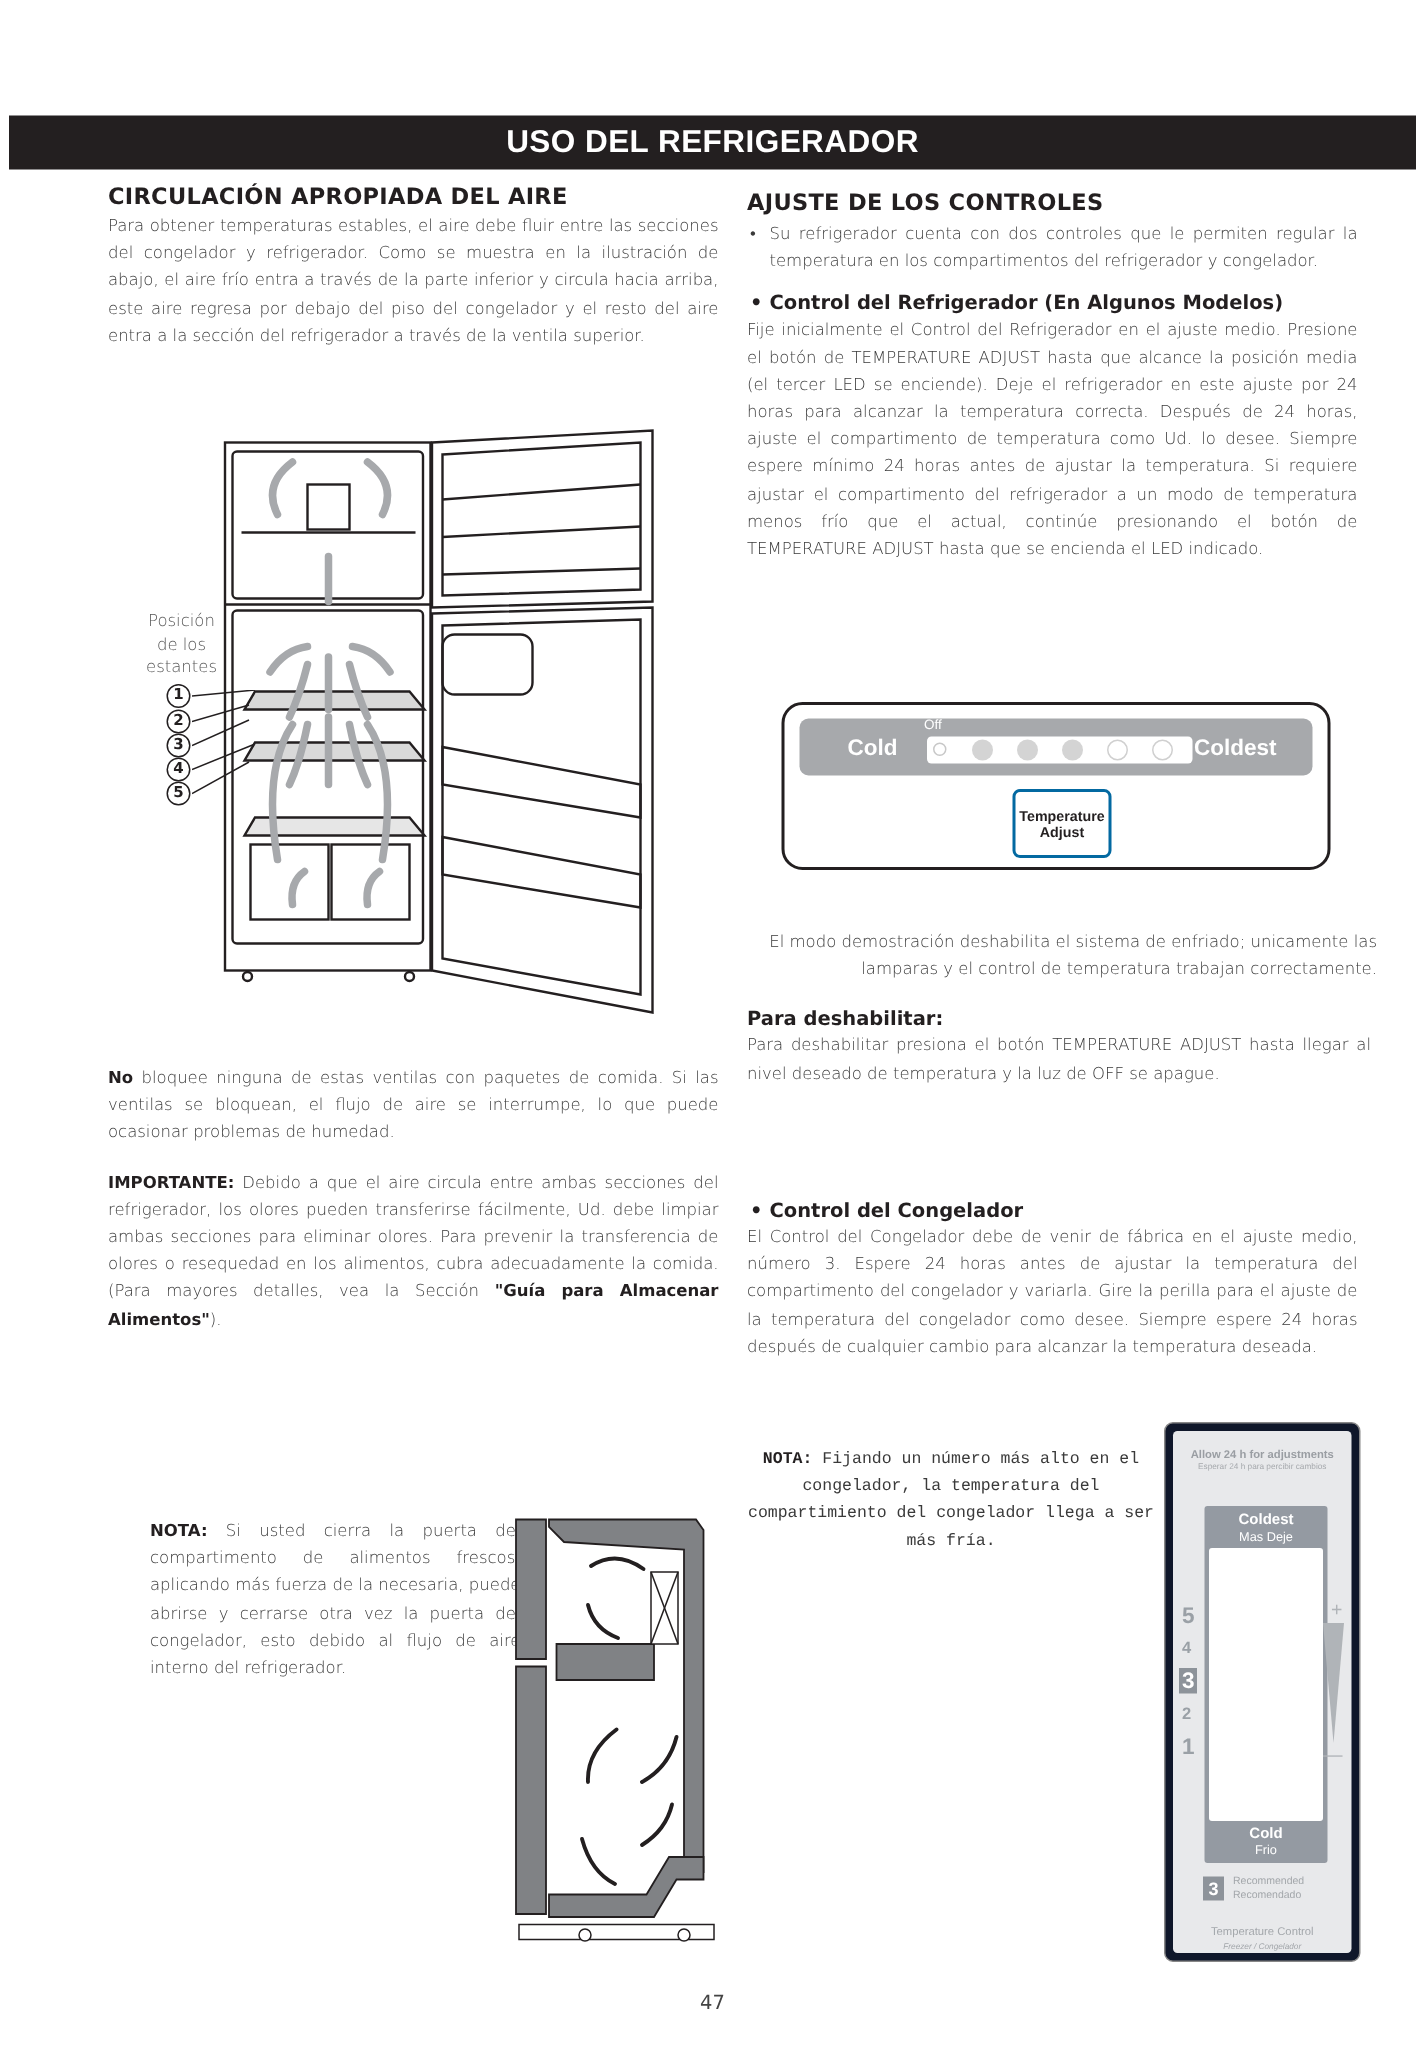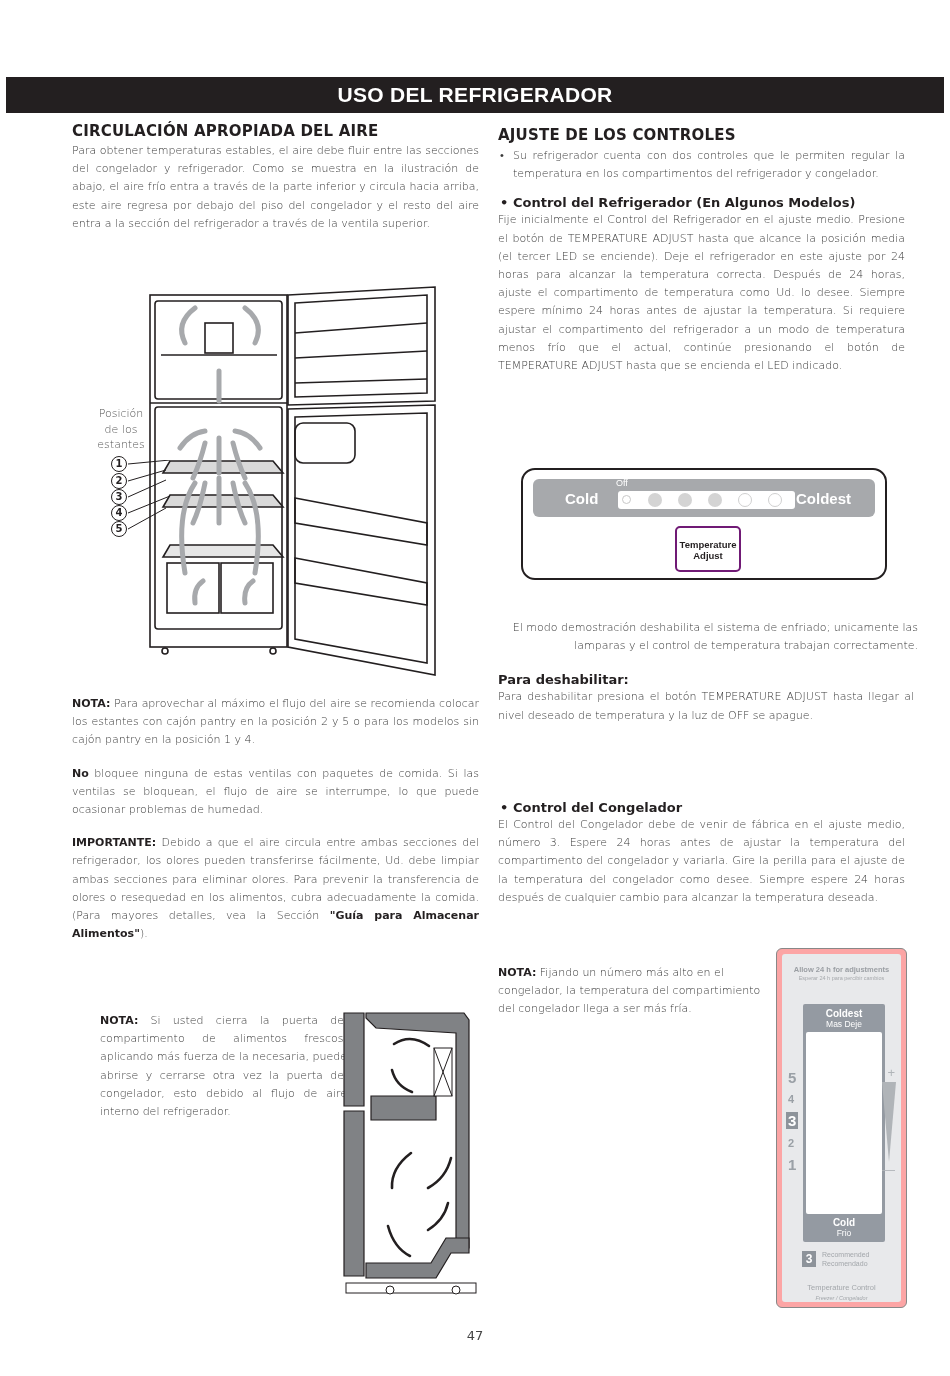--- a/index.html
+++ b/index.html
@@ -22,26 +22,26 @@
           border-radius:14px; box-sizing:border-box; background:#fff; }
   .ctrl-bar { position:absolute; left:10px; top:9px; width:342px; height:38px; background:#a7a9ac; border-radius:6px; }
   .ctrl-cold { position:absolute; left:32px; top:11px; color:#fff; font-family:"Liberation Sans", sans-serif; font-weight:bold; font-size:15px; }
   .ctrl-coldest { position:absolute; right:24px; top:11px; color:#fff; font-family:"Liberation Sans", sans-serif; font-weight:bold; font-size:15px; }
   .ctrl-off { position:absolute; left:83px; top:-1px; color:#fff; font-family:"Liberation Sans", sans-serif; font-size:9px; }
   .led-strip { position:absolute; left:85px; top:12px; width:177px; height:18px; background:#fff; border-radius:3px; }
   .led { position:absolute; top:2px; width:14px; height:14px; border-radius:50%; }
   .led.small { width:9px; height:9px; top:4px; border:1.5px solid #c8c8c8; box-sizing:border-box; background:#fff; }
   .led.on { background:#d4d4d4; }
   .led.ring { border:1.5px solid #d0d0d0; box-sizing:border-box; background:#fff; }
-  .ctrl-btn { position:absolute; left:152px; top:56px; width:66px; height:46px; border:2px solid #701a75;
+  .ctrl-btn { position:absolute; left:152px; top:56px; width:66px; height:46px; border:2px solid #0369a1;
               border-radius:5px; box-sizing:border-box; text-align:center; font-family:"Liberation Sans", sans-serif;
               font-size:9.5px; font-weight:bold; color:#231f20; line-height:11px; padding-top:11px; background:#fff; }
 
   
-  .dial { position:absolute; left:776px; top:948px; width:131px; height:360px; border:1.5px solid #888; border-radius:6px; box-sizing:border-box; background:#fca5a5; }
+  .dial { position:absolute; left:776px; top:948px; width:131px; height:360px; border:1.5px solid #888; border-radius:6px; box-sizing:border-box; background:#0f172a; }
   .dial-inner { position:absolute; left:5px; top:5px; right:5px; bottom:5px; background:#e8e9eb; border-radius:3px; }
   .dial-t1 { position:absolute; left:0; width:100%; top:11px; text-align:center; font-family:"Liberation Sans", sans-serif; font-size:7.5px; color:#9a9ea3; font-weight:bold; }
   .dial-t2 { position:absolute; left:0; width:100%; top:21px; text-align:center; font-family:"Liberation Sans", sans-serif; font-size:5.5px; color:#a6a9ad; }
   .dial-slot { position:absolute; left:21px; top:50px; width:82px; height:238px; background:#949aa2; border-radius:2px; }
   .dial-win { position:absolute; left:3px; top:28px; width:76px; height:182px; background:#fff; border-radius:2px; }
   .dial-top { position:absolute; left:0; width:100%; top:4px; text-align:center; color:#fff; font-family:"Liberation Sans", sans-serif; font-weight:bold; font-size:10px; line-height:11px; }
   .dial-top small, .dial-bot small { font-size:8.5px; font-weight:normal; display:block; }
   .dial-bot { position:absolute; left:0; width:100%; bottom:3px; text-align:center; color:#fff; font-family:"Liberation Sans", sans-serif; font-weight:bold; font-size:10px; line-height:11px; }
   .dnum { position:absolute; left:6px; font-family:"Liberation Sans", sans-serif; font-weight:bold; color:#9aa0a6; }
   .dnum.sel { background:#8d939a; color:#fff; padding:0 2px; left:4px; }
@@ -132,21 +132,20 @@
   <g stroke="#231f20" stroke-width="1">
     <line x1="0" y1="4" x2="42" y2="0"></line>
       <line x1="0" y1="21" x2="38" y2="10"></line>
     <line x1="0" y1="37" x2="38" y2="20"></line>
       <line x1="0" y1="53" x2="42" y2="36"></line>
     <line x1="0" y1="69" x2="38" y2="48"></line>
   </g>
 </svg>
 
 <div class="col" style="left:72px; top:695px; width:407px;">
-  <p class="p"><b>NOTA:</b><span> Para aprovechar al máximo el flujo del aire se recomienda colocar los estantes con cajón pantry en la posición 2 y 5 o para los modelos sin cajón pantry en la posición 1 y 4.</span></p>
   <p class="p" style="margin-top:15px;"><b>No</b><span> bloquee ninguna de estas ventilas con paquetes de comida. Si las ventilas se bloquean, el flujo de aire se interrumpe, lo que puede ocasionar problemas de humedad.</span></p>
   <p class="p" style="margin-top:15px;"><b>IMPORTANTE:</b><span> Debido a que el aire circula entre ambas secciones del refrigerador, los olores pueden transferirse fácilmente, Ud. debe limpiar ambas secciones para eliminar olores. Para prevenir la transferencia de olores o resequedad en los alimentos, cubra adecuadamente la comida. (Para mayores detalles, vea la Sección </span><b>"Guía para Almacenar Alimentos"</b><span>).</span></p>
 </div>
 
 <div class="col" style="left:72px; top:1012px; width:247px;margin-left:28px;">
   <p class="p"><b>NOTA:</b><span> Si usted cierra la puerta del compartimento de alimentos frescos, aplicando más fuerza de la necesaria, puede abrirse y cerrarse otra vez la puerta del congelador, esto debido al flujo de aire interno del refrigerador.</span></p>
 </div>
 
 <svg style="position:absolute; left:336px; top:1008px;" width="145" height="290" viewBox="0 0 145 290">
   <g fill="#808285" stroke="#231f20" stroke-width="1.2">
@@ -204,21 +203,21 @@
   <p class="subh" style="margin-top:17px;">Para deshabilitar:</p>
   <p class="p" style="margin-top:1px; width:416px;">Para deshabilitar presiona el botón TEMPERATURE ADJUST hasta llegar al nivel deseado de temperatura y la luz de OFF se apague.</p>
 </div>
 
 <div class="col" style="left:498px; top:800px; width:407px;">
   <p class="subh bullet">Control del Congelador</p>
   <p class="p" style="margin-top:1px;">El Control del Congelador debe de venir de fábrica en el ajuste medio, número 3. Espere 24 horas antes de ajustar la temperatura del compartimento del congelador y variarla. Gire la perilla para el ajuste de la temperatura del congelador como desee. Siempre espere 24 horas después de cualquier cambio para alcanzar la temperatura deseada.</p>
 </div>
 
 <div class="col" style="left:498px; top:964px; width:272px;">
-  <p class="p" style="text-align:left;"><b>NOTA:</b><span> Fijando un número más alto en el congelador, la temperatura del compartimiento del congelador llega a ser más fría.</span></p>
+  <p class="p" style="text-align:center;font-family:Liberation Mono, monospace;"><b>NOTA:</b><span> Fijando un número más alto en el congelador, la temperatura del compartimiento del congelador llega a ser más fría.</span></p>
 </div>
 
 <div class="dial">
   <div class="dial-inner">
     <div class="dial-t1">Allow 24 h for adjustments</div>
     <div class="dial-t2">Esperar 24 h para percibir cambios</div>
     <div class="dial-slot">
       <div class="dial-top"><span>Coldest</span><small>Mas Deje</small></div>
       <div class="dial-win"></div>
       <div class="dial-bot"><span>Cold</span><small>Frio</small></div>

